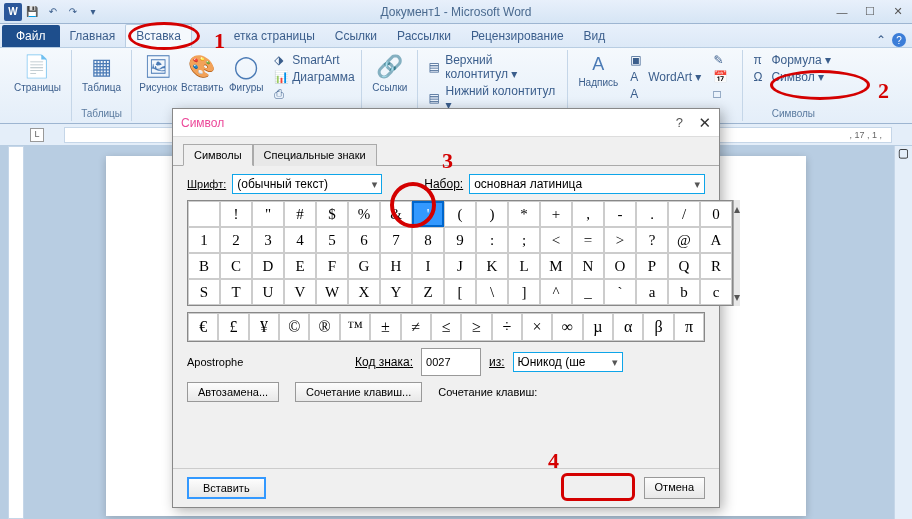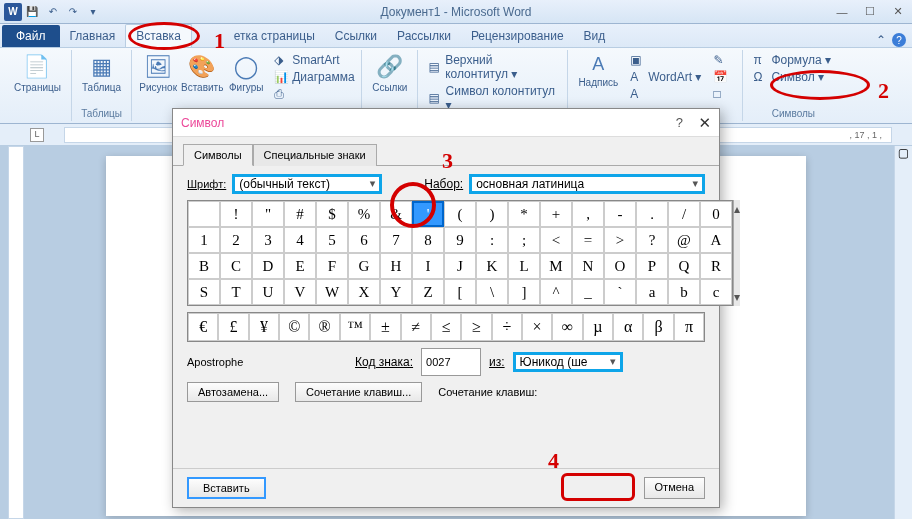--- a/index.html
+++ b/index.html
@@ -38,21 +38,21 @@
 .dlg-title{height:28px;background:#fff;display:flex;align-items:center;padding:0 8px;border-bottom:1px solid #ddd;position:relative}
 .dlg-title-text{font-size:12px;color:#ec4899}
 .dlg-help{position:absolute;right:36px;font-size:13px;color:#555}
 .dlg-close{position:absolute;right:8px;font-size:15px;color:#333}
 .dlg-tabs{display:flex;padding:6px 10px 0;gap:0;border-bottom:1px solid #aaa;background:#f0f0f0}
 .dlg-tab{padding:4px 10px;border:1px solid #aaa;border-bottom:none;background:#e8e8e8;font-size:11px;position:relative;top:1px}
 .dlg-tab.active{background:#f0f0f0;border-bottom:1px solid #f0f0f0}
 .dlg-body{padding:8px 14px;flex:1;display:flex;flex-direction:column;gap:6px}
 .font-row{display:flex;align-items:center;gap:6px}
 .font-row label{font-size:11px;text-decoration:underline}
-.dropdown{border:3px solid #0ea5e9;background:#fff;height:20px;display:flex;align-items:flex-start;padding:0 4px;font-size:11px;position:relative}
+.dropdown{border:1px solid #0ea5e9;background:#fff;height:20px;display:flex;align-items:center;padding:0 4px;font-size:11px;position:relative}
 .dropdown::after{content:"▾";position:absolute;right:4px;color:#555}
 .char-grid{border:1px solid #888;background:#fff}
 .char-row{display:flex}
 .char-cell{width:32px;height:26px;border:1px solid #ccc;display:flex;align-items:center;justify-content:center;font-size:15px;font-family:"Times New Roman",serif;cursor:pointer}
 .char-cell.selected{background:#3399ff;color:#fff;border:2px solid #06c}
 .char-scroll{width:18px;background:#e8e8e8;border-left:1px solid #aaa;display:flex;flex-direction:column;justify-content:space-between;align-items:center;font-size:9px;color:#555;padding:2px 0}
 .recent-label{font-size:11px}
 .recent-row{display:flex;border:1px solid #888;background:#fff}
 .recent-cell{width:31px;height:28px;border:1px solid #ccc;display:flex;align-items:center;justify-content:center;font-size:16px;font-family:"Times New Roman",serif}
 .code-row{display:flex;align-items:center;gap:8px}
@@ -163,21 +163,21 @@
     <div class="group-label">&nbsp;</div>
   </div>
   <div class="group" style="width:150px">
     <div class="small-btn-col" style="justify-content:center">
       <div class="small-btn">
           <span class="icon">▤</span>
           <span>Верхний колонтитул ▾</span>
         </div>
       <div class="small-btn">
           <span class="icon">▤</span>
-          <span>Символ колонтитул ▾</span>
+          <span>Нижний колонтитул ▾</span>
         </div>
       <div class="small-btn">
           <span class="icon">#</span>
         </div>
     </div>
   </div>
   <div class="group" style="width:175px">
     <div class="group-content">
       <div class="big-btn">
           <span class="icon" style="font-size:18px">A</span>

